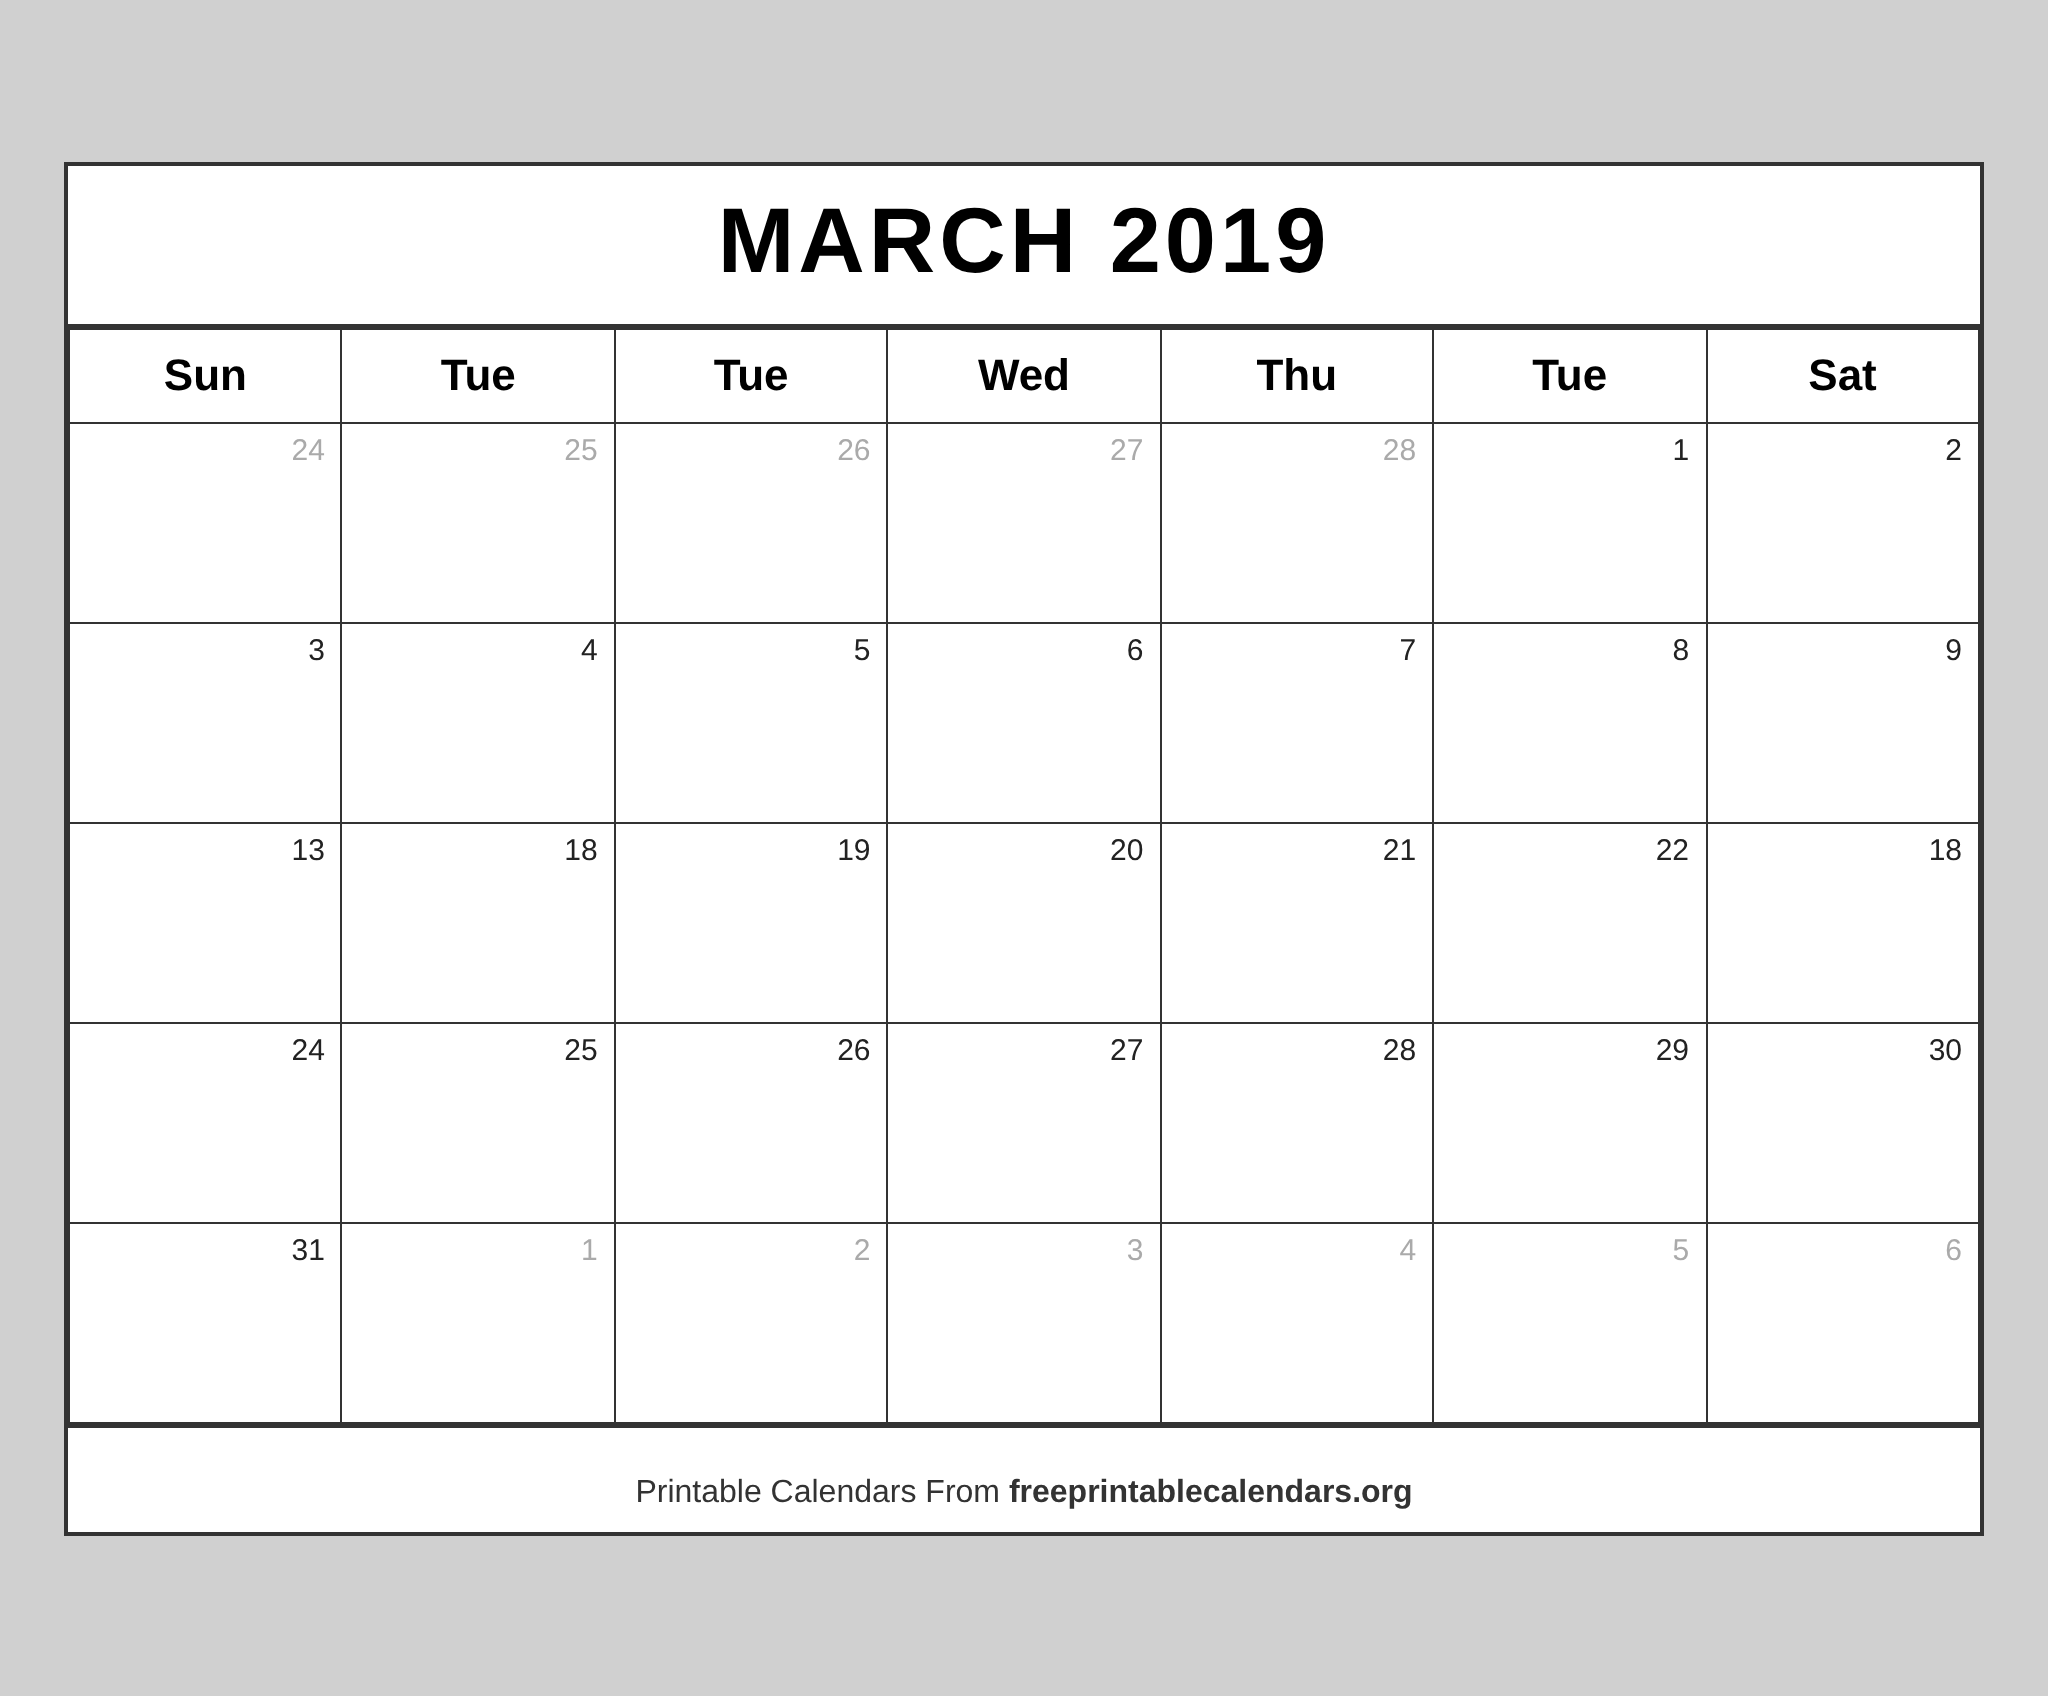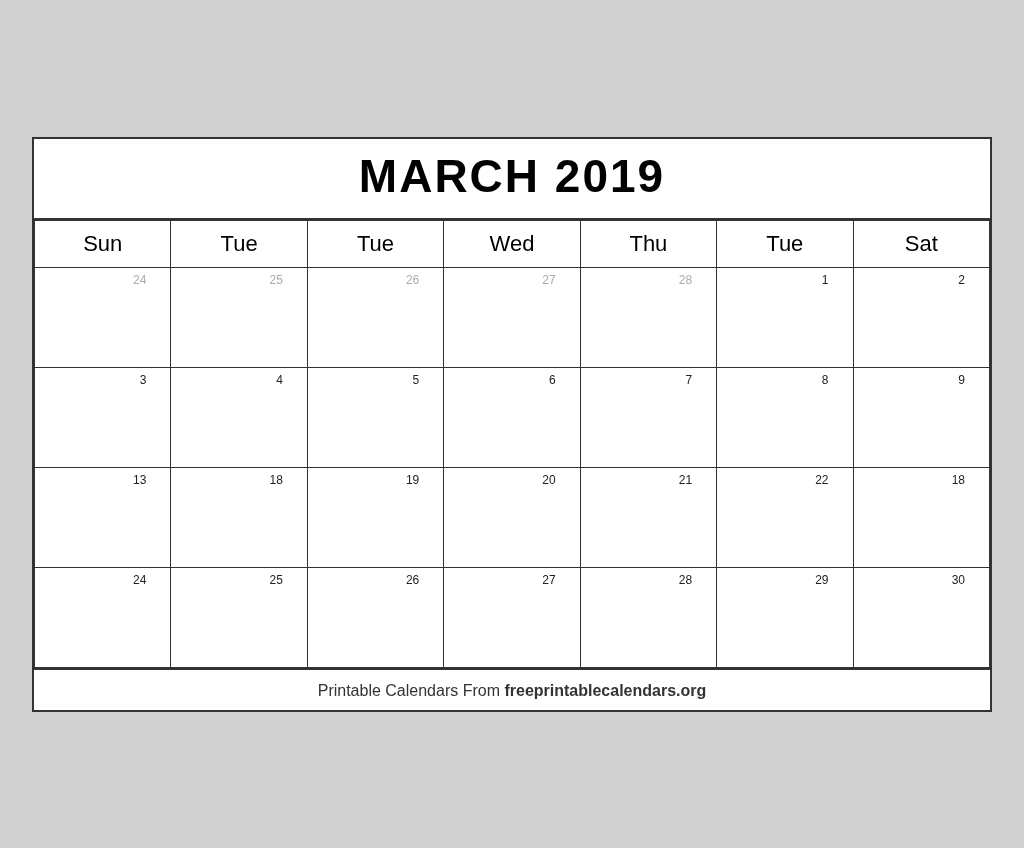--- a/index.html
+++ b/index.html
@@ -35,46 +35,46 @@
 
     .calendar-grid {
       width: 100%;
       border-collapse: collapse;
     }
 
     .calendar-grid th {
       border: 1.5px solid #333;
       padding: 10px 0;
       font-size: 22px;
-      font-weight: normal;
+      font-weight: bold;
       width: calc(100% / 7);
     }
 
     .calendar-grid td {
       border: 1.5px solid #333;
       vertical-align: top;
       height: 100px;
       width: calc(100% / 7);
-      padding: 5px 24px 0 0;
+      padding: 5px 8px 0 0;
       text-align: right;
-      font-size: 12px;
+      font-size: 15px;
       font-weight: normal;
     }
 
     .calendar-grid td.other-month {
       color: #aaaaaa;
     }
 
     .calendar-grid td.current-month {
       color: #222;
     }
 
     .calendar-footer {
       text-align: center;
-      padding: 12px 0 10px 0;
+      padding: 24px 0 10px 0;
       font-size: 16px;
       color: #333;
       border-top: 2px solid #333;
     }
 
     .calendar-footer .bold-domain {
       font-weight: bold;
     }
   </style>
 </head>
@@ -125,19 +125,28 @@
         </tr>
         <tr>
           <td class="current-month">24</td>
           <td class="current-month">25</td>
           <td class="current-month">26</td>
           <td class="current-month">27</td>
           <td class="current-month">28</td>
           <td class="current-month">29</td>
           <td class="current-month">30</td>
         </tr>
+        <tr>
+          <td class="current-month">31</td>
+          <td class="other-month">1</td>
+          <td class="other-month">2</td>
+          <td class="other-month">3</td>
+          <td class="other-month">4</td>
+          <td class="other-month">5</td>
+          <td class="other-month">6</td>
+        </tr>
       </tbody>
   </table>
 
   <div class="calendar-footer">
     <span>Printable Calendars From </span><span class="bold-domain">freeprintablecalendars.org</span>
   </div>
 </div>
 
 </body></html>

